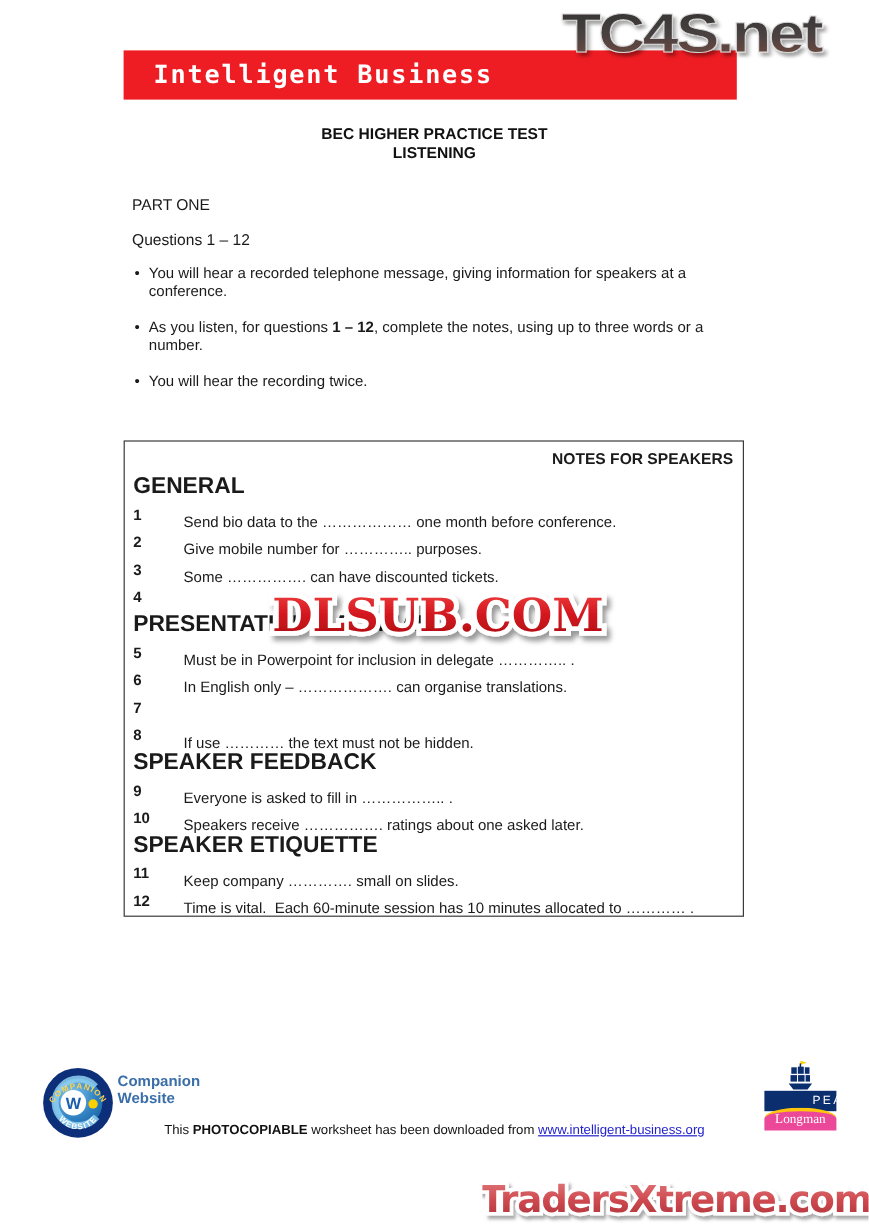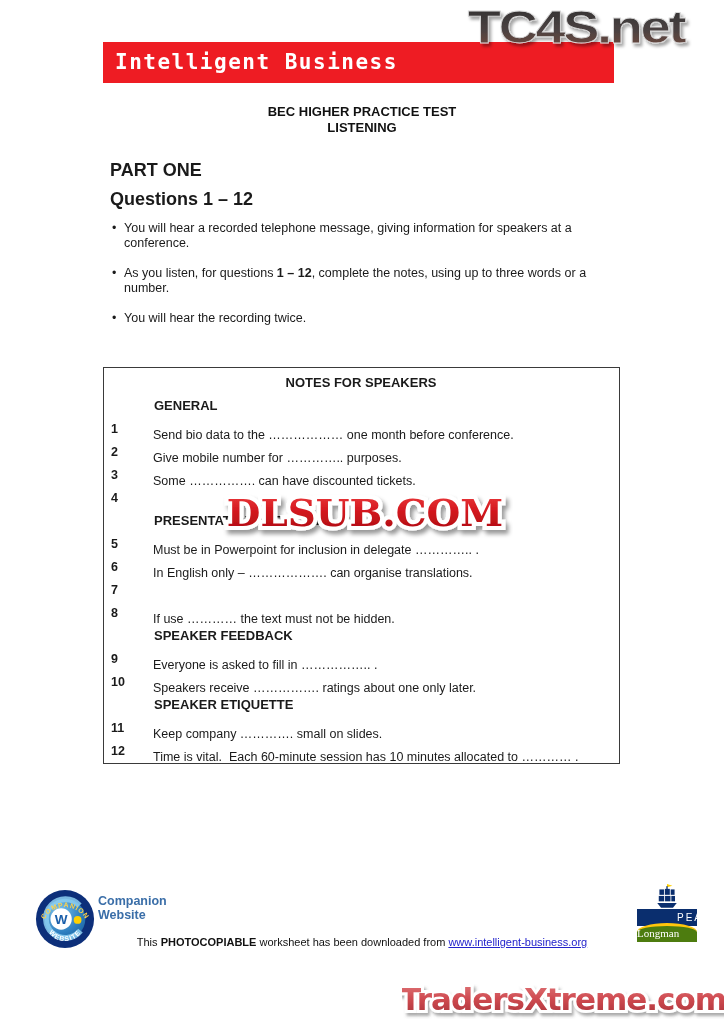--- a/index.html
+++ b/index.html
@@ -4,57 +4,57 @@
 <style>
   html,body{margin:0;padding:0;background:#ffffff;}
   .page{position:relative;width:724px;height:1024px;background:#ffffff;overflow:hidden;
         font-family:"Liberation Sans",sans-serif;color:#1a1a1a;}
 
   
   .wm-top{position:absolute;left:424px;top:0;width:300px;height:52px;z-index:5;}
 
   
   .banner{position:absolute;left:103px;top:42px;width:511px;height:41px;background:#ee1c23;z-index:1;}
-  .banner .banner-title{display:block;line-height:41px;padding-left:12px;color:#ffffff;
+  .banner .banner-title{display:block;line-height:41px;padding-left:25px;color:#ffffff;
         font-family:"DejaVu Sans Mono",monospace;font-weight:bold;font-size:21px;letter-spacing:1.5px;}
 
   
   .test-title{position:absolute;left:0;top:104px;width:724px;text-align:center;
         font-weight:bold;font-size:13px;line-height:16px;color:#111;}
 
   
   .intro{position:absolute;left:110px;top:163px;width:508px;font-size:12.5px;line-height:15px;color:#1a1a1a;}
-  .intro .h{font-weight:bold;font-size:18px;margin:0 0 14px 0;}
+  .intro .h{font-weight:normal;font-size:13px;margin:0 0 14px 0;}
   .bullet{position:relative;padding-left:14px;margin:0 0 15px 0;}
   .bullet::before{content:"\2022";position:absolute;left:2px;top:0;}
   .b{font-weight:bold;}
 
   
   .notes-box{position:absolute;left:103px;top:367px;width:517px;height:397px;box-sizing:border-box;
         border:1px solid #3a3a3a;padding:6px 8px 0 7px;font-size:12.5px;color:#1a1a1a;}
-  .notes-title{height:20px;text-align:center;font-weight:bold;font-size:13px;line-height:18px;}
+  .notes-title{height:20px;text-align:right;font-weight:bold;font-size:13px;line-height:18px;}
   .boxline{height:23px;display:flex;align-items:center;}
-  .boxline.heading{font-weight:bold;font-size:13px;margin-left:43px;}
+  .boxline.heading{font-weight:bold;font-size:19px;}
   .num{width:42px;font-weight:bold;flex:none;}
   .txt{flex:1;white-space:pre-wrap;overflow:hidden;margin-top:12px;}
 
   
   .wm-mid{position:absolute;left:215px;top:484px;width:300px;height:58px;z-index:6;}
 
   
   .companion{position:absolute;left:34px;top:886px;width:170px;height:66px;}
   .companion .badge{position:absolute;left:0;top:2px;}
   .companion .cw-text{position:absolute;left:64px;top:8px;font-weight:bold;font-size:12.5px;
         line-height:14px;color:#3a6ea8;}
 
   .pearson{position:absolute;left:637px;top:883px;width:60px;height:62px;font-size:0;}
   .pearson .ship-area{height:26px;background:#ffffff;text-align:center;}
   .pearson .pearson-band{height:17px;background:#0a2e6e;color:#ffffff;text-align:center;
         font-size:10px;letter-spacing:2px;line-height:17px;font-weight:normal;padding-left:40px;}
-  .pearson .longman-band{height:16px;background:#4d7c0f;color:#ffffff;text-align:left;
+  .pearson .longman-band{height:16px;background:#ec4899;color:#ffffff;text-align:center;
         font-family:"Liberation Serif",serif;font-size:11px;line-height:15px;
         border-top:3px solid #ffc60b;border-top-left-radius:50% 9px;border-top-right-radius:50% 9px;
         margin-top:-3px;position:relative;}
 
   .foot-note{position:absolute;left:0;top:936px;width:724px;text-align:center;font-size:11px;color:#111;}
   .foot-note a{color:#2222cc;text-decoration:underline;cursor:pointer;}
 
   .wm-bottom{position:absolute;left:402px;top:976px;width:322px;height:46px;z-index:5;}
 </style>
 </head>
@@ -130,21 +130,21 @@
         <span class="txt">If use ………… the text must not be hidden.</span>
       </div>
 
     <div class="boxline heading">SPEAKER FEEDBACK</div>
     <div class="boxline item">
         <span class="num">9</span>
         <span class="txt">Everyone is asked to fill in …………….. .</span>
       </div>
     <div class="boxline item">
         <span class="num">10</span>
-        <span class="txt">Speakers receive ……………. ratings about one only later.</span>
+        <span class="txt">Speakers receive ……………. ratings about one asked later.</span>
       </div>
 
     <div class="boxline heading">SPEAKER ETIQUETTE</div>
     <div class="boxline item">
         <span class="num">11</span>
         <span class="txt">Keep company …………. small on slides.</span>
       </div>
     <div class="boxline item">
         <span class="num">12</span>
         <span class="txt">Time is vital.  Each 60-minute session has 10 minutes allocated to ………… .</span>

